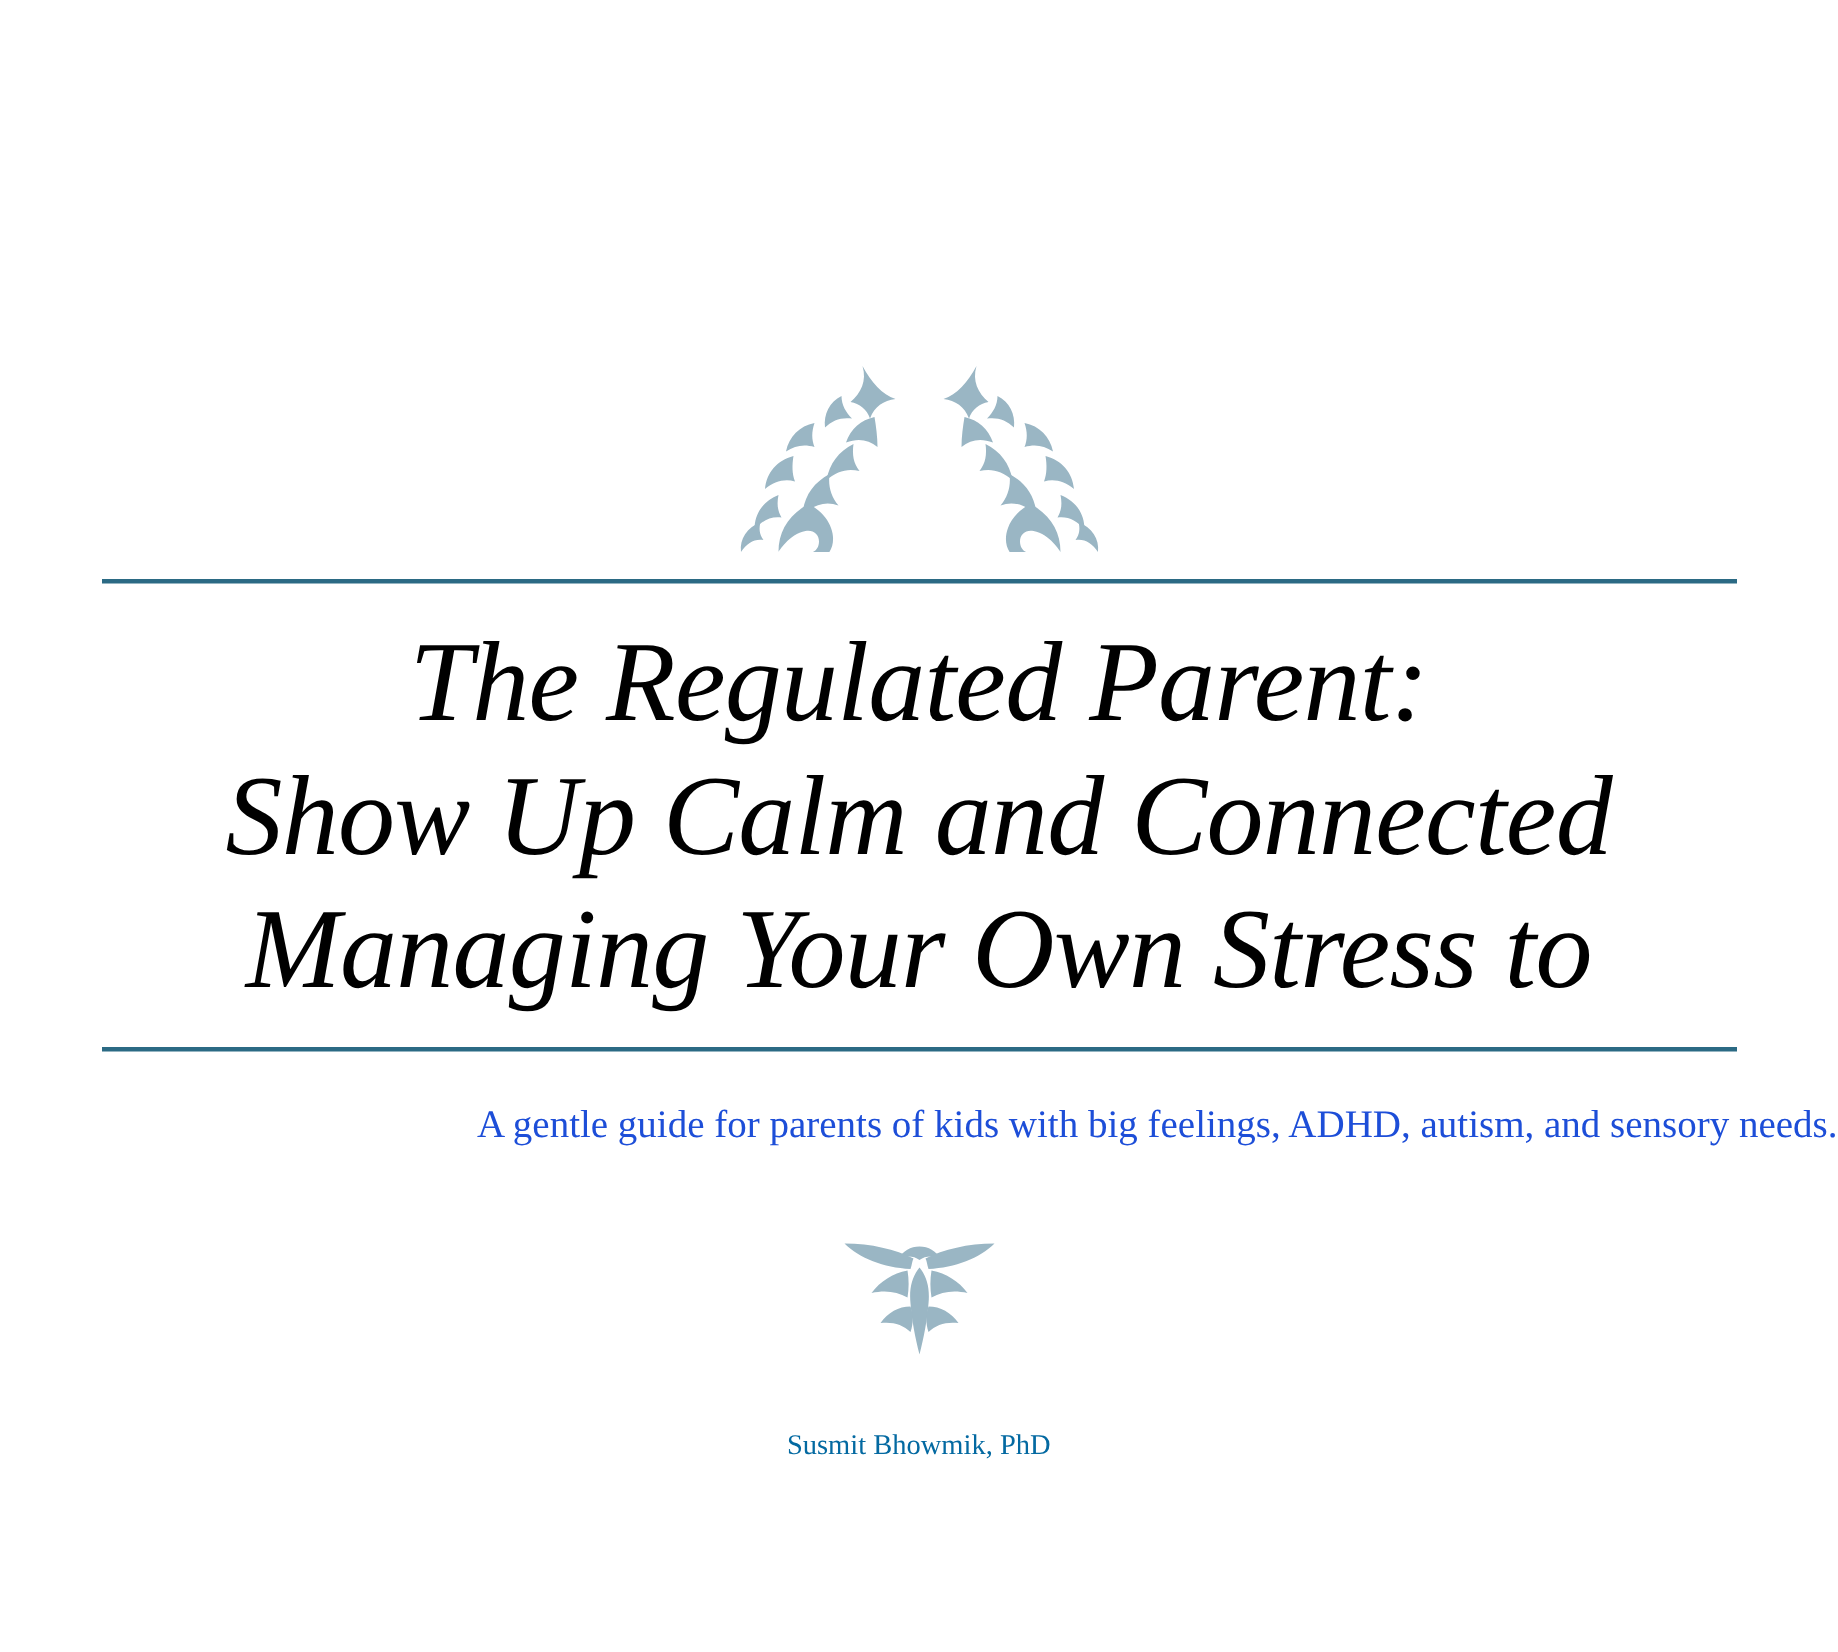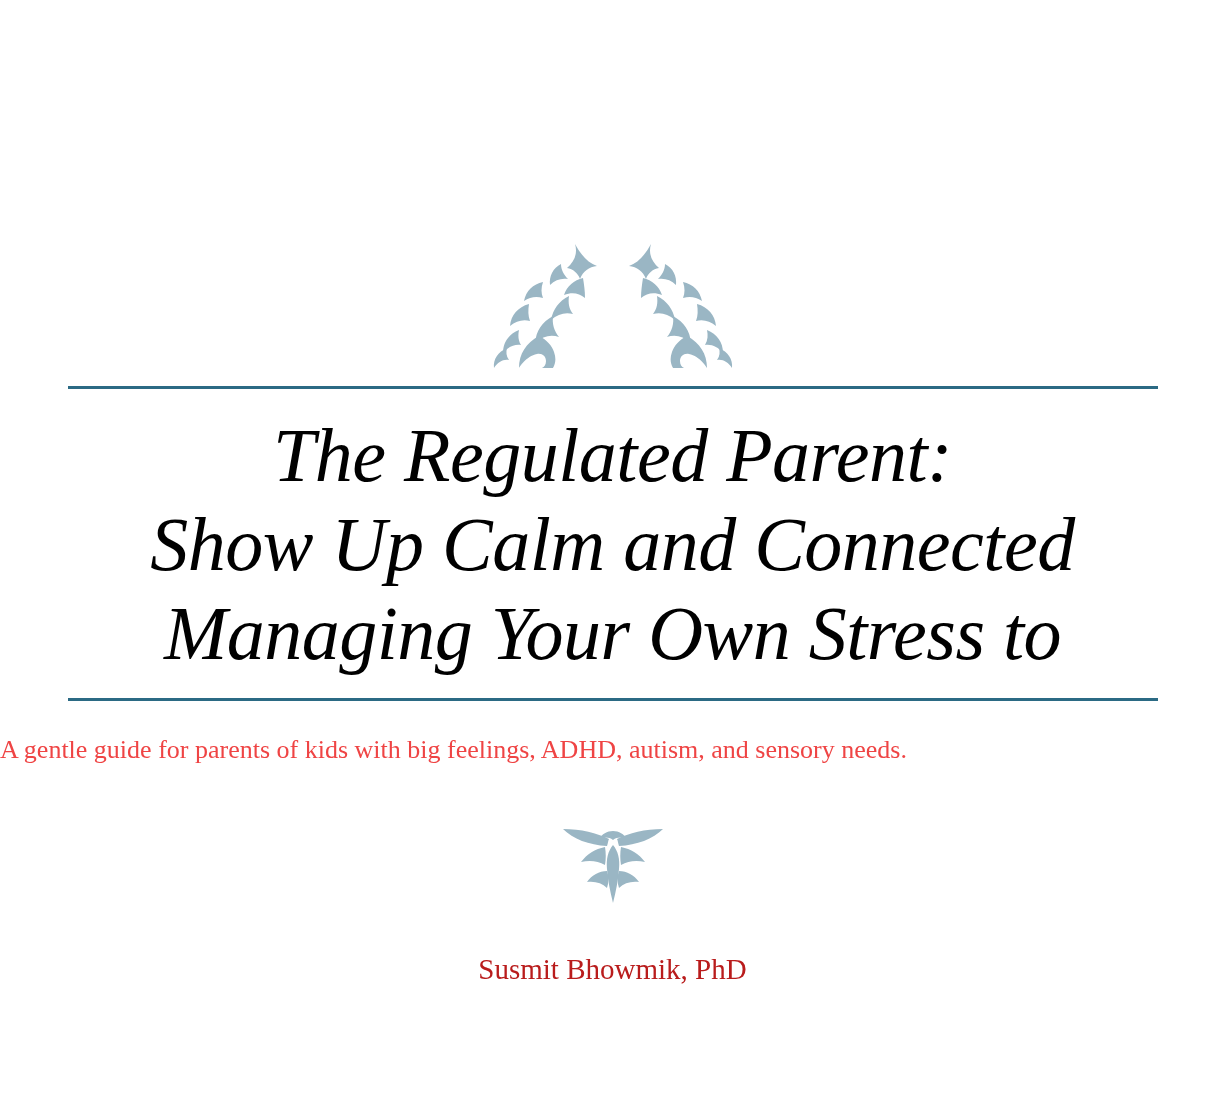--- a/index.html
+++ b/index.html
@@ -64,44 +64,44 @@
     margin: 22px auto 20px auto;
     width: 1140px;
   }
   .doc-title .line {
     display: block;
     white-space: nowrap;
   }
 
   
   .doc-subtitle {
-    text-align: left;
-    color: #ef4444;
+    text-align: right;
+    color: #1d4ed8;
     font-size: 26px;
     line-height: 1.3;
     margin-top: 32px;
   }
 
   
   .ornament-bottom {
     display: flex;
     justify-content: center;
     align-items: center;
     margin-top: 42px;
     height: 96px;
   }
   .ornament-bottom svg {
     display: block;
   }
 
   
   .doc-author {
     text-align: center;
-    color: #b91c1c;
-    font-size: 29px;
+    color: #0369a1;
+    font-size: 19px;
     margin-top: 48px;
   }
 </style>
 </head>
 <body>
 
 <div class="page">
 
   <div class="title-block">
 

